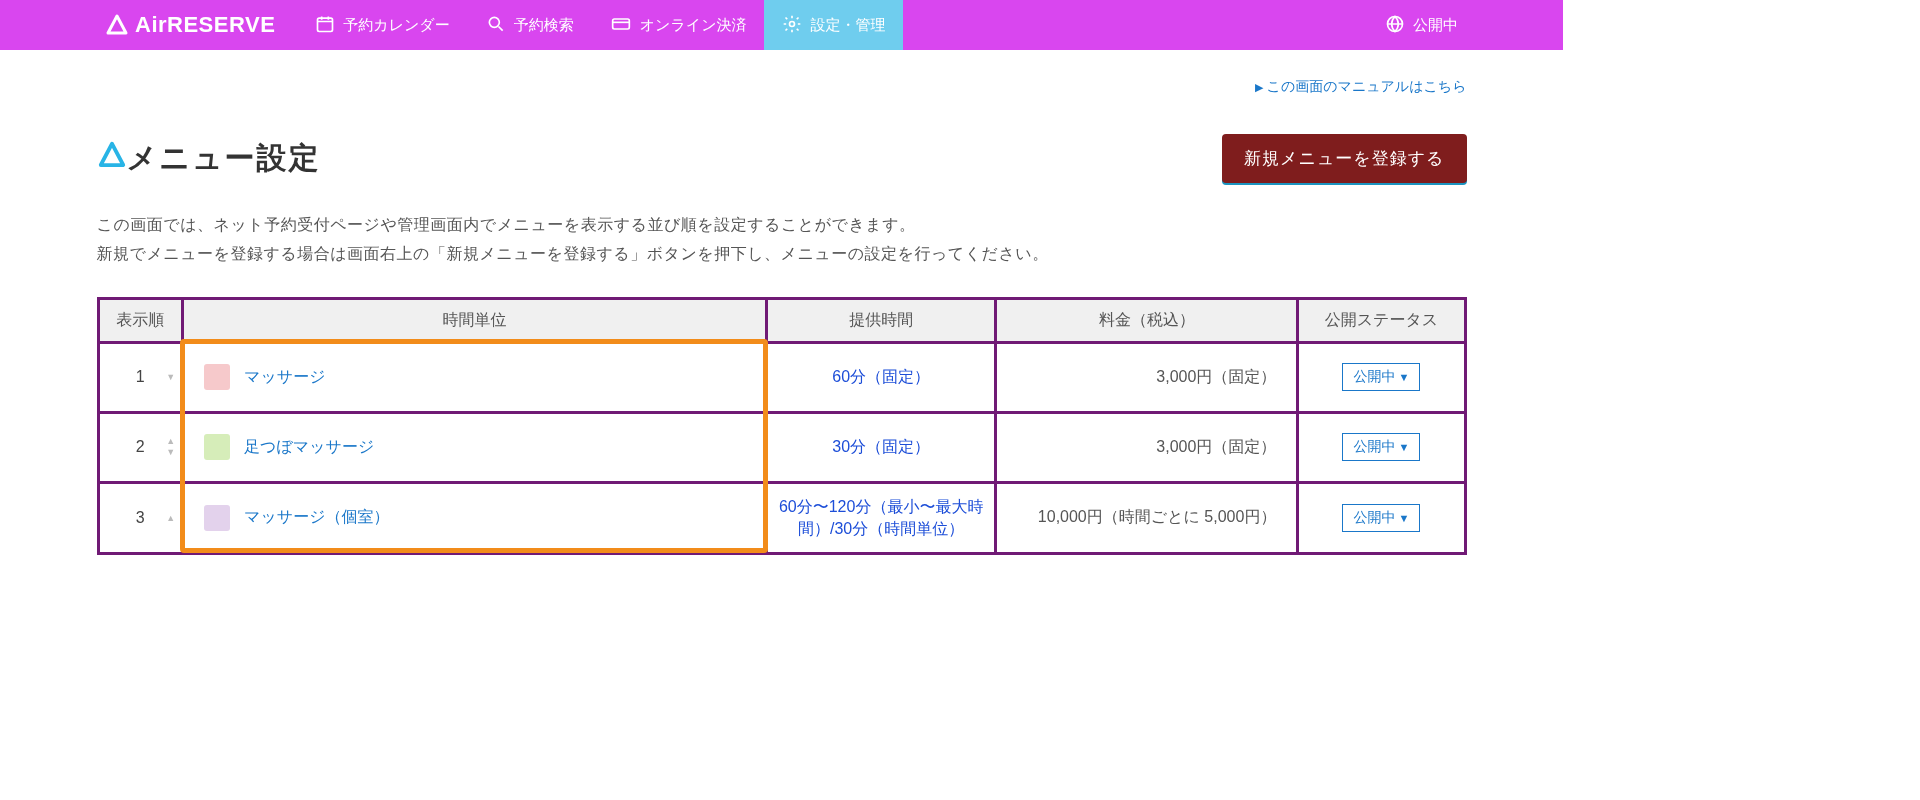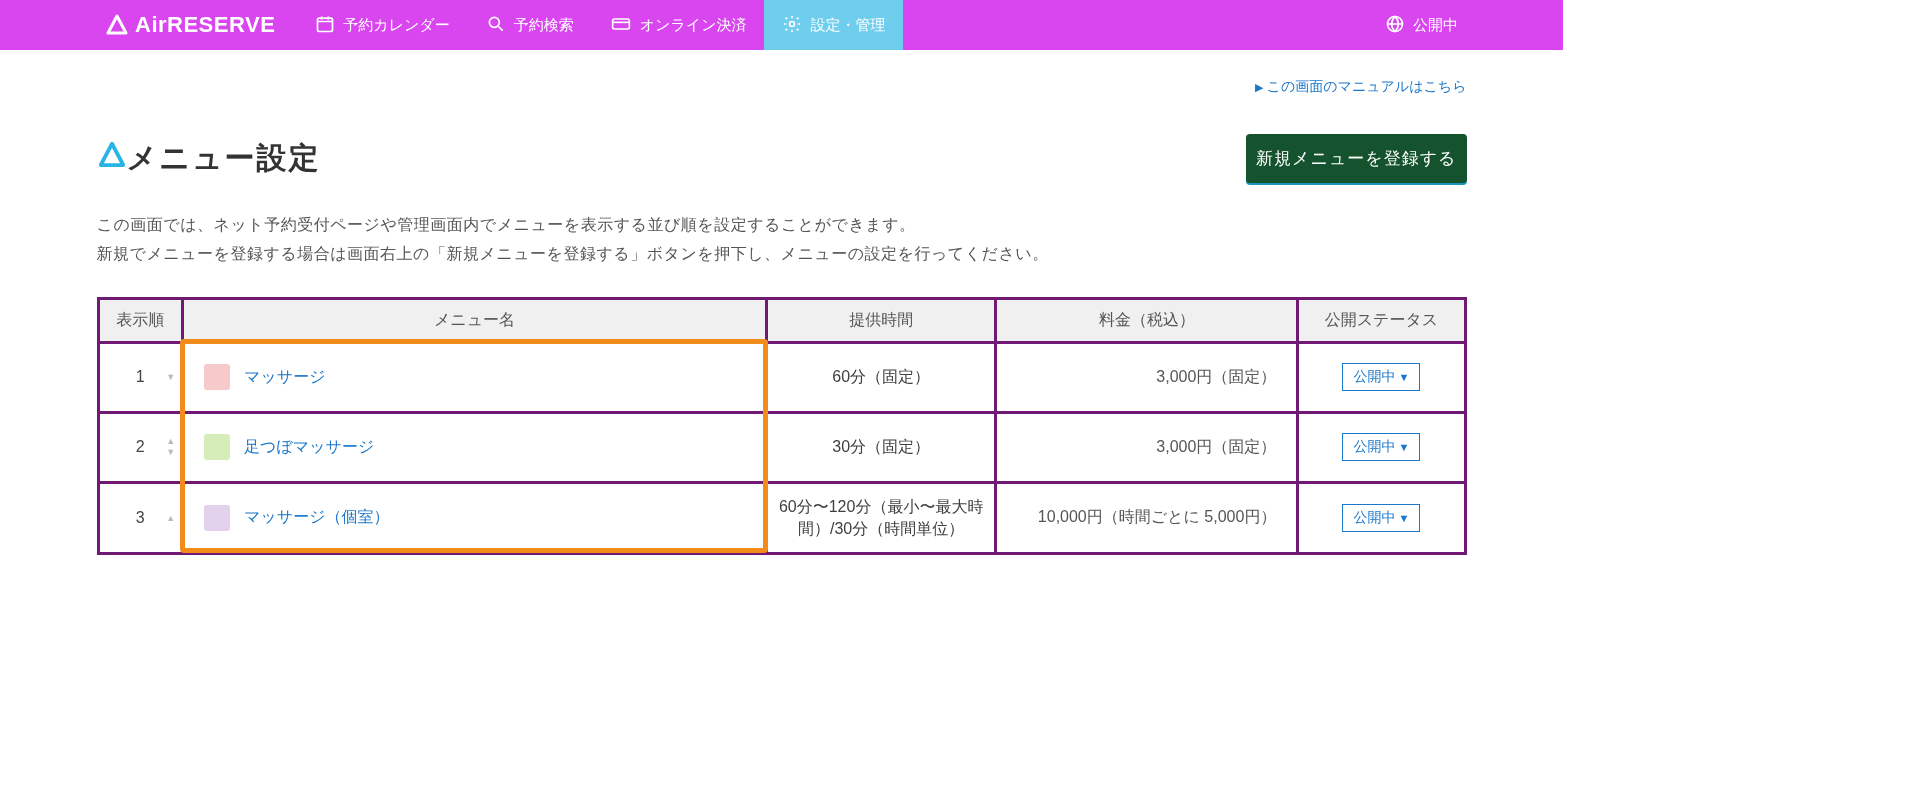--- a/index.html
+++ b/index.html
@@ -15,41 +15,41 @@
 .nav-item.active { background: #6fcdee; text-align: center; }
 .nav-item:first-child::after { content:""; position:absolute; left:0; right:0; bottom:0; height:3px; background:#fff; opacity:0; }
 .header-right { margin-left: auto; display: flex; align-items: center; color: #fff; font-size: 15px; padding-right: 105px; gap: 8px; }
 
 
 .content { width: 1370px; margin: 0 auto; padding-top: 28px; }
 .manual-link { text-align: right; color: #1a77c9; font-size: 14px; cursor: pointer; }
 .manual-link::before { content: "▶ "; font-size: 11px; }
 .page-head { display: flex; align-items: center; justify-content: space-between; margin-top: 38px; }
 .page-title { display: flex; align-items: center; gap: 0; font-size: 30px; font-weight: 600; letter-spacing: 2px; }
-.btn-primary { background: #14532d; color: #fff; border: none; border-radius: 4px; padding: 13px 10px; font-size: 17px; letter-spacing: 1px; cursor: pointer; box-shadow: 0 2px 0 #1b94c0; }
+.btn-primary { background: #7f1d1d; color: #fff; border: none; border-radius: 4px; padding: 13px 22px; font-size: 17px; letter-spacing: 1px; cursor: pointer; box-shadow: 0 2px 0 #1b94c0; }
 .desc { margin-top: 28px; font-size: 16px; line-height: 1.8; color: #555; letter-spacing: .5px; }
 
 
 .table { width: 100%; margin-top: 28px; border-collapse: collapse; border: 1px solid #d8d8d8; }
 .table th, .table td { border: 3px solid #701a75; padding: 0; font-weight: 400; }
 .table thead th { background: #f0f0f0; font-size: 16px; color: #555; height: 44px; text-align: center; }
 .table tbody td { height: 70px; font-size: 16px; vertical-align: middle; }
 .col-order { width: 84px; }
 .col-name  { width: 580px; }
 .col-time  { width: 228px; }
 .col-price { width: 300px; }
 .col-status{ width: 166px; }
 td.order { text-align: center; position: relative; color: #444; }
 .order-arrows { position: absolute; right: 6px; top: 50%; transform: translateY(-50%); display:flex; flex-direction:column; gap:2px; }
 .order-arrows span { font-size: 9px; color: #bbb; line-height: 1; cursor: pointer; }
 td.name { padding-left: 20px; }
 .name-inner { display:flex; align-items:center; gap:14px; }
 .swatch { width: 26px; height: 26px; border-radius: 3px; }
 .link { color: #1a77c9; cursor: pointer; }
-td.time  { text-align: center; color: #404040; padding: 12px 10px; line-height:1.4;}
+td.time  { text-align: center; color: #1d4ed8; padding: 12px 10px; line-height:1.4;}
 td.price { text-align: right; color: #555; padding-right: 20px; }
 td.status{ text-align: center; }
 .status-btn { display:inline-block; border: 1px solid #1a77c9; color: #1a77c9; font-size: 14px; padding: 4px 10px; cursor:pointer; background:#fff; }
 .status-btn::after { content: " ▼"; font-size: 11px; }
 
 
 .highlight-box { position: absolute; border: 5px solid #f28c1a; border-radius: 4px; pointer-events: none; }
 .table-wrap { position: relative; }
 </style>
 </head>
@@ -126,21 +126,21 @@
       <colgroup>
         <col class="col-order">
           <col class="col-name">
           <col class="col-time">
           <col class="col-price">
           <col class="col-status">
       </colgroup>
       <thead>
         <tr>
           <th>表示順</th>
-          <th>メニュー名</th>
+          <th>時間単位</th>
           <th>提供時間</th>
           <th>料金（税込）</th>
           <th>公開ステータス</th>
         </tr>
       </thead>
       <tbody id="tbody">
           <tr>
             <td class="order"><span>1</span><span class="order-arrows">
                 <span>▼</span>
               </span></td>

